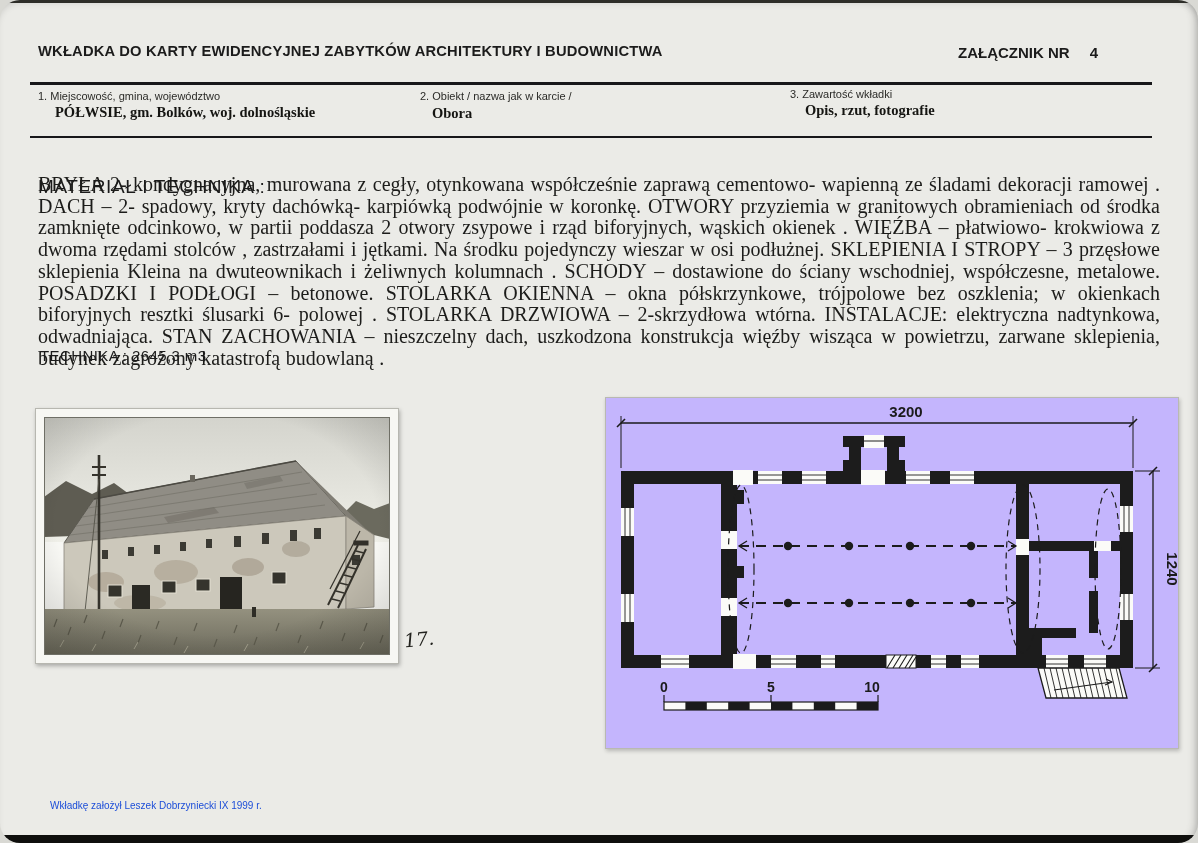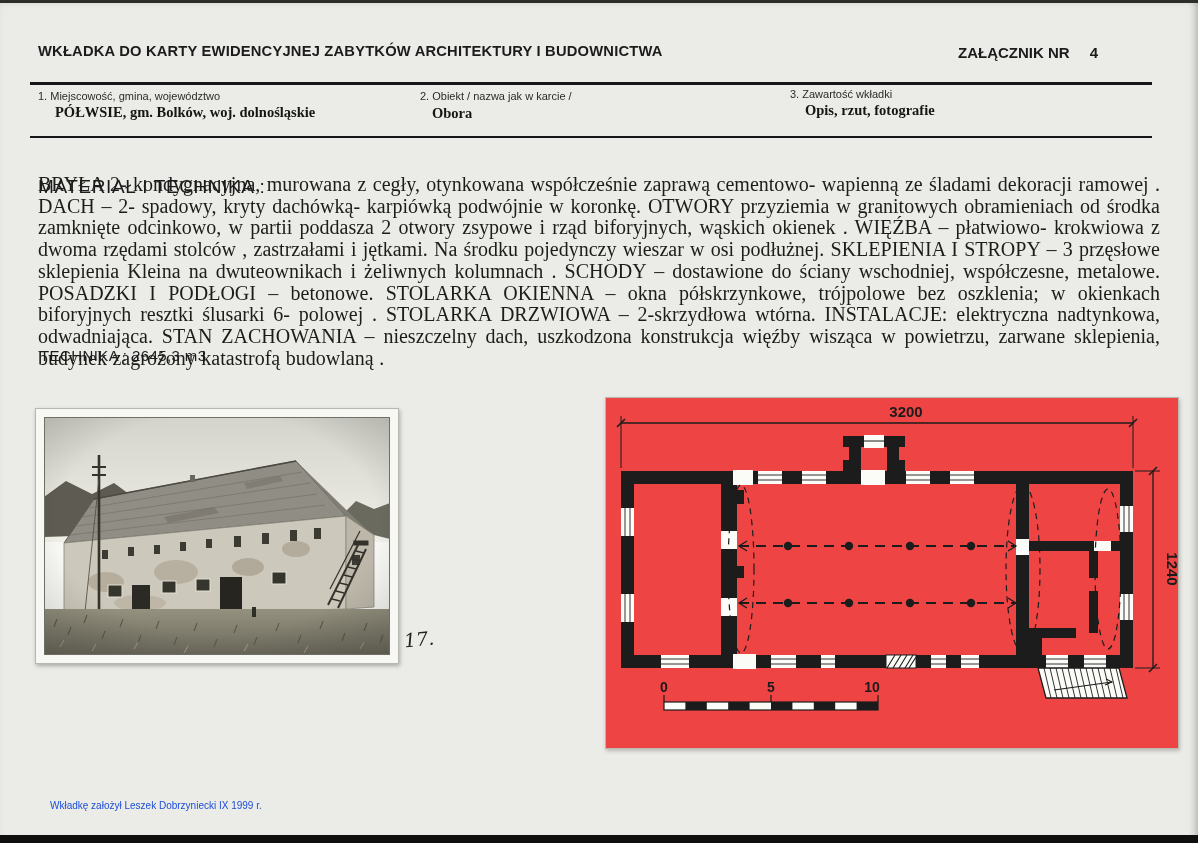--- a/index.html
+++ b/index.html
@@ -1,20 +1,20 @@
 <!DOCTYPE html>
 <html><head>
 <meta charset="utf-8">
 <style>
   html,body{margin:0;padding:0;background:#d9d9d4;}
   .page{
     position:relative;width:1198px;height:843px;overflow:hidden;
     background:#ebebe7;
     box-shadow:inset -8px 0 10px -7px rgba(0,0,0,.30), inset 0 5px 8px -5px rgba(0,0,0,.22);
-    font-family:"Liberation Sans",sans-serif;color:#1b1b1b;
+    font-family:"Liberation Sans",sans-serif;color:#1b1b1b;border-radius:20px;
   }
   .scan-edge-top{position:absolute;top:0;left:0;width:100%;height:3px;background:#2e2e29;}
   .scan-edge-bottom{position:absolute;bottom:0;left:0;width:100%;height:8px;background:#0f0f0d;}
   .title{position:absolute;left:38px;top:42px;font-size:15.5px;font-weight:bold;
          letter-spacing:.2px;transform:scaleX(.95);transform-origin:left;white-space:nowrap;}
   .attachment{position:absolute;left:958px;top:44px;font-size:15px;font-weight:bold;white-space:nowrap;text-align:center;}
   .attachment .num{margin-left:20px;}
   .rule{position:absolute;left:30px;width:1122px;background:#17171a;}
   .rule-1{top:82px;height:3px;}
   .rule-2{top:136px;height:2px;}
@@ -28,21 +28,21 @@
   .metric{position:absolute;top:347px;font-size:15px;letter-spacing:.4px;white-space:nowrap;}
   .metric-kubatura{left:40px;}
   .metric-area{left:320px;}
   .photo-card{position:absolute;left:35px;top:408px;width:362px;height:254px;
               background:#f7f7f3;border:1px solid #b7b7b0;
               box-shadow:1px 2px 4px rgba(0,0,0,.28);}
   .photo-card svg{position:absolute;left:8px;top:8px;}
   .photo-caption{position:absolute;left:404px;top:628px;font-family:"DejaVu Serif",serif;
                  font-style:italic;font-size:19px;color:#23231f;transform:rotate(-6deg);}
   .plan-card{position:absolute;left:605px;top:397px;width:572px;height:350px;
-             background:#ef4444;border:1px solid #b9b9b2;
+             background:#c4b5fd;border:1px solid #b9b9b2;
              box-shadow:1px 2px 4px rgba(0,0,0,.22);}
   .plan-card svg{position:absolute;left:0;top:0;}
   .footer-note{position:absolute;left:50px;top:800px;font-size:10px;color:#1d4ed8;}
 </style>
 </head>
 <body>
 
 <div class="page">
   <div class="scan-edge-top"></div>
 

